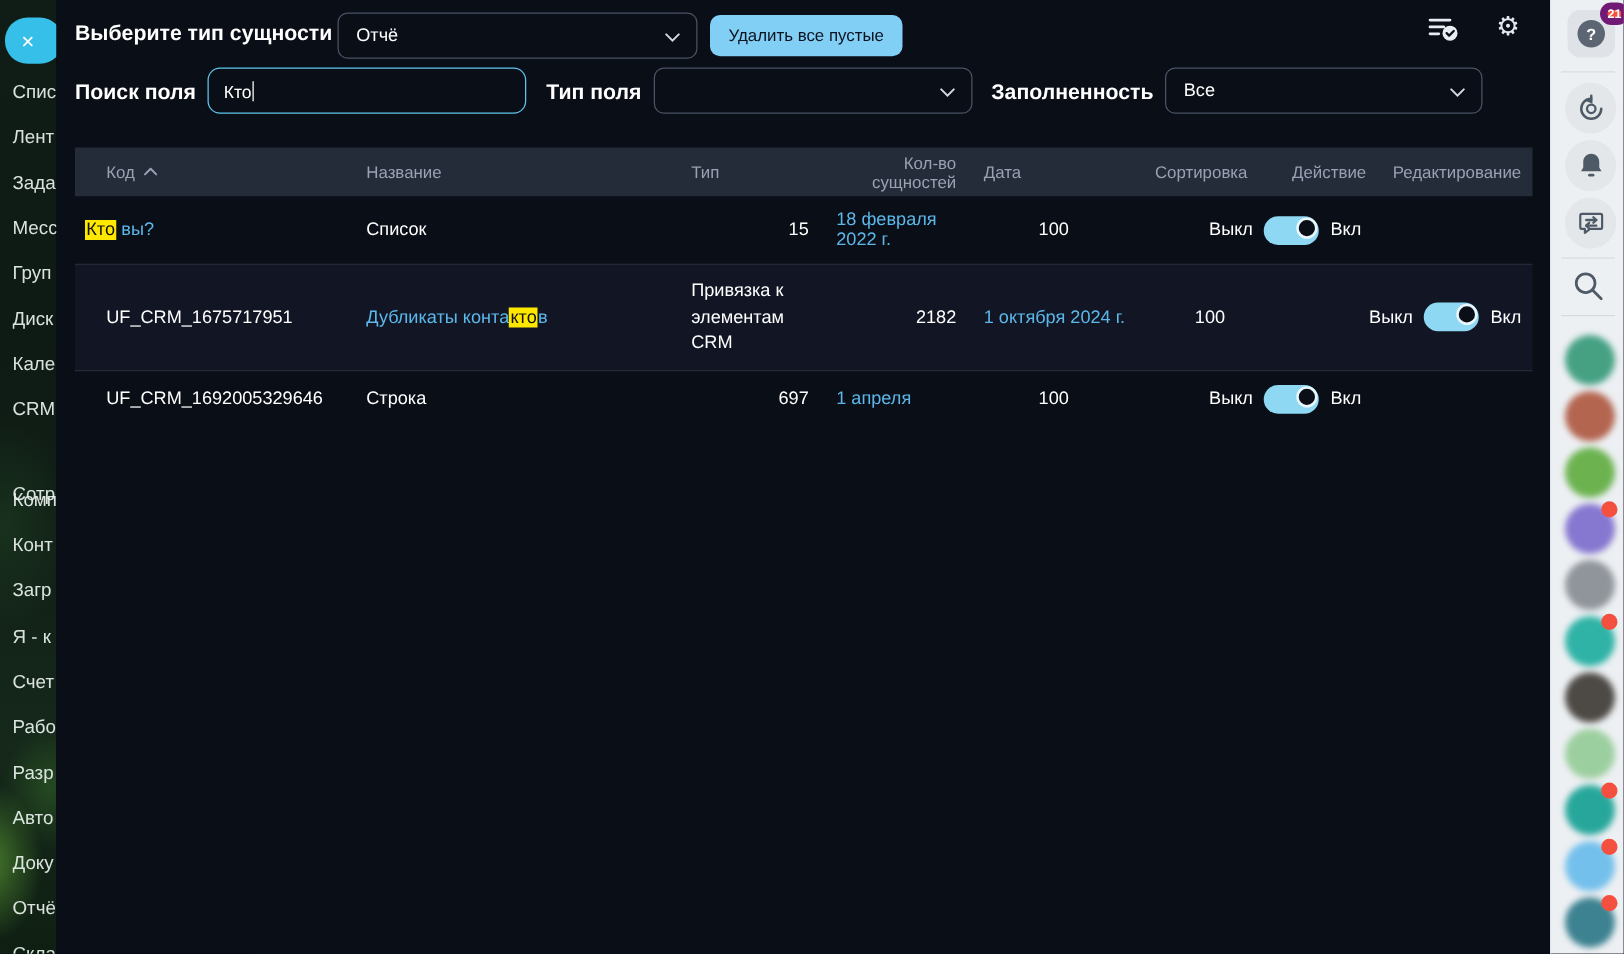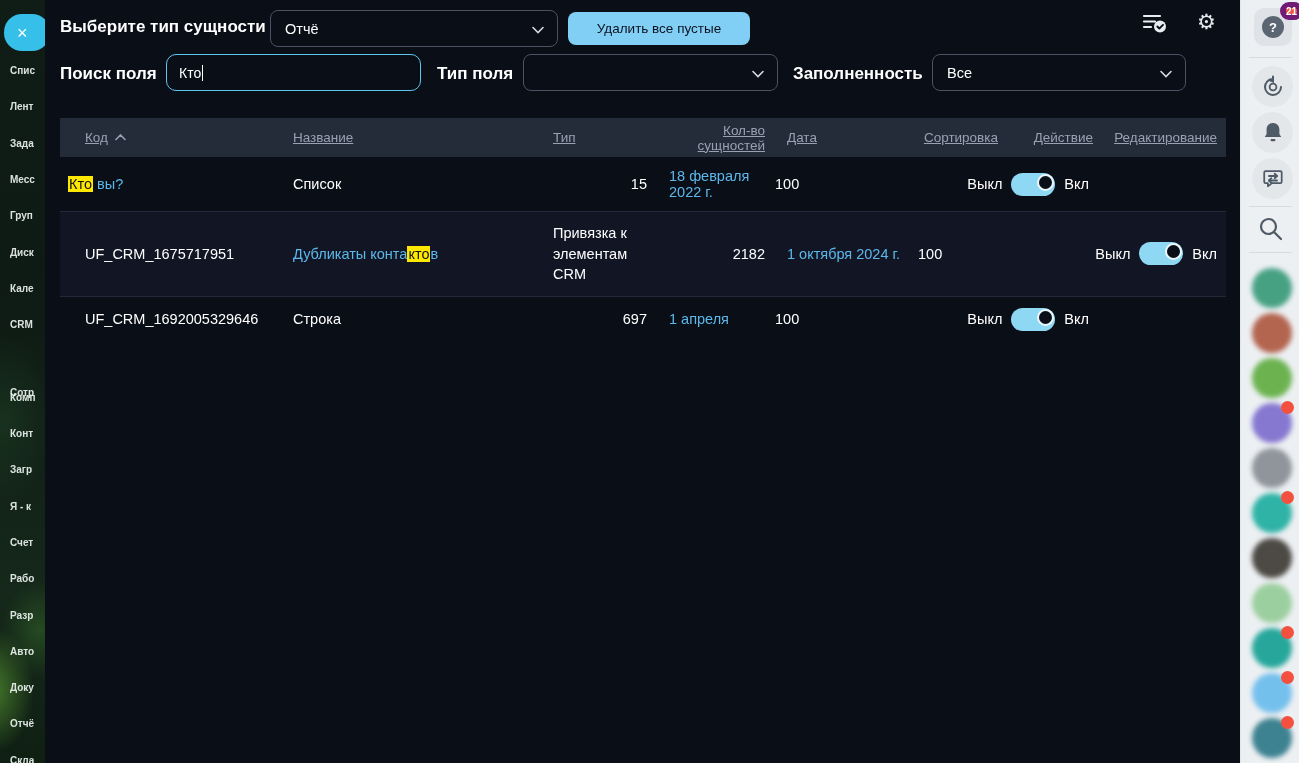--- a/index.html
+++ b/index.html
@@ -11,21 +11,21 @@
   html,body{width:1299px;height:763px;}
   body{font-family:"Liberation Sans",sans-serif; background:#070b13; overflow:hidden; position:relative;}
 
   
   .left-rail{position:absolute; left:0; top:0; width:45px; height:763px; z-index:1;
     background:
       radial-gradient(60px 90px at -8px 690px, rgba(110,190,60,.55), transparent 70%),
       radial-gradient(55px 70px at 40px 630px, rgba(70,140,50,.35), transparent 70%),
       radial-gradient(70px 120px at 5px 420px, rgba(40,90,45,.30), transparent 70%),
       linear-gradient(180deg,#101d17 0%,#0e1a14 35%,#122117 60%,#15281a 78%,#0f2013 100%);}
-  .rail-item{position:absolute; left:10px; width:60px; color:rgba(236,243,240,.92); font-size:10px; white-space:nowrap; overflow:hidden;font-weight:bold;}
+  .rail-item{position:absolute; left:10px; width:60px; color:rgba(236,243,240,.92); font-size:15px; white-space:nowrap; overflow:hidden;}
   .close-btn{position:absolute; left:4px; top:14px; width:46px; height:37px; border-radius:18px;
     background:var(--accent-cyan); color:#fff; display:flex; align-items:center; z-index:1;
     padding-left:13px; font-size:18px; line-height:1; cursor:pointer;}
 
   
   .modal{position:absolute; left:45px; top:0; width:1195px; height:763px; background:#0a0e17; z-index:2;}
 
   .lbl{position:absolute; color:#fff; font-weight:bold; font-size:17px;}
   .select{position:absolute; height:37px; background:#0a0e17; border:1px solid #495364; border-radius:8px;
     display:flex; align-items:center; padding:0 34px 0 14px; color:#fff; font-size:14.5px; cursor:pointer;}
@@ -35,31 +35,31 @@
   .search-input{position:absolute; height:37px; background:#0a0e17; border:1.5px solid #5ec5ee; border-radius:10px;
     display:flex; align-items:center; padding:0 12px; color:#fff; font-size:14px; cursor:text;}
   .caret-bar{display:inline-block; width:1px; height:16px; background:#fff; margin-left:1px;}
 
   .icon-btn{position:absolute; cursor:pointer; color:#e3e9ef;}
   .gear-glyph{font-size:21px; line-height:1;}
 
   
   .table{position:absolute; left:15px; top:118px; width:1166px;}
   .tgrid{display:grid; grid-template-columns:225px 260px 112px 118px 143px 107px 73px 128px; align-items:center;}
-  .thead{background:#242b39; color:#98a2b3; font-size:13.5px; min-height:39px;text-decoration:underline;}
+  .thead{background:#242b39; color:#98a2b3; font-size:13.5px; min-height:39px;}
   .thead > div{display:flex; align-items:center; padding-top:4px; padding-bottom:4px;}
   .trow{color:#fff; font-size:14.5px; border-top:1px solid #222938;}
   .trow > div{padding-top:11px; padding-bottom:11px;}
   .trow.alt{background:#121624;}
   .c1{padding-left:25px;}
   .c2{padding-left:8px;}
   .c3{padding-left:8px;}
   .c4{justify-content:flex-end; text-align:right; padding-right:10px;}
   .c5{padding-left:12px;}
-  .c6{justify-content:flex-end; text-align:left; padding-right:7px;}
+  .c6{justify-content:flex-end; text-align:center; padding-right:7px;}
   .thead .c6{padding-right:27px;}
   .c7{justify-content:flex-end; text-align:right; padding-right:5px;}
   .c8{display:flex; justify-content:flex-end; align-items:center; padding-right:9px;}
   .name-text{max-width:175px; line-height:1.42; color:var(--link-blue); cursor:pointer;}
   .type-text{max-width:100px; line-height:1.42;}
   .date-link{color:var(--link-blue); cursor:pointer;}
   .hl{background:var(--highlight-bg); color:var(--highlight-text); padding:0 1px;}
   .sort-caret{margin-left:7px;}
   .toggle{position:relative; width:44px; height:23px; border-radius:12px; background:var(--toggle-bg); margin:0 9px; cursor:pointer; flex:0 0 auto;}
   .toggle .knob{position:absolute; right:1px; top:1px; width:17px; height:17px; border-radius:50%; background:#0a0e17; border:2px solid #eaf7fd;}
@@ -112,21 +112,21 @@
 
 <div class="modal">
 
   <div class="lbl" style="left:15px; top:17px;">Выберите тип сущности</div>
   <div class="select" style="left:225px; top:10px; width:288px;">
     <span>Отчё</span>
     <svg class="chev" width="12" height="8" viewBox="0 0 12 8">
         <polyline points="1,1.5 6,6.5 11,1.5" fill="none" stroke="#d4dae2" stroke-width="1.6" stroke-linecap="round"></polyline>
       </svg>
   </div>
-  <button class="btn-primary" style="left:523px; top:12px; width:182px; height:33px;">Удалить все пустые</button>
+  <button class="btn-primary" style="left:523px; top:12px; width:154px; height:33px;">Удалить все пустые</button>
 
   <div class="icon-btn" style="left:1097px; top:13px;">
     <svg width="26" height="21" viewBox="0 0 26 21">
       <line x1="2" y1="3" x2="18" y2="3" stroke="#e8edf2" stroke-width="2.2" stroke-linecap="round"></line>
       <line x1="2" y1="8.5" x2="13" y2="8.5" stroke="#e8edf2" stroke-width="2.2" stroke-linecap="round"></line>
       <line x1="2" y1="14" x2="9" y2="14" stroke="#e8edf2" stroke-width="2.2" stroke-linecap="round"></line>
       <circle cx="18" cy="13.5" r="6" fill="#e8edf2"></circle>
       <polyline points="15.3,13.5 17.3,15.5 21,11.8" fill="none" stroke="#0a0e17" stroke-width="1.8" stroke-linecap="round" stroke-linejoin="round"></polyline>
     </svg>
   </div>

